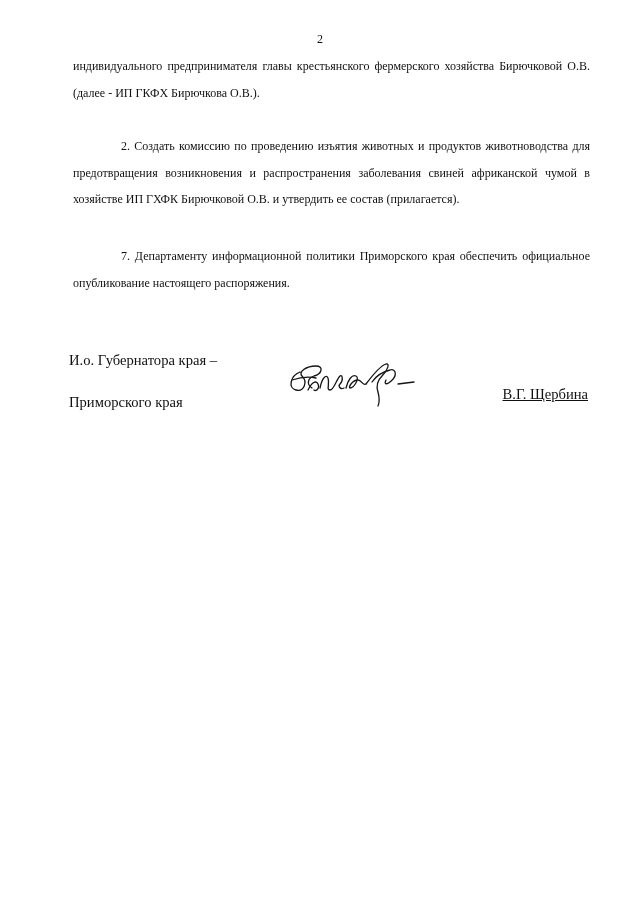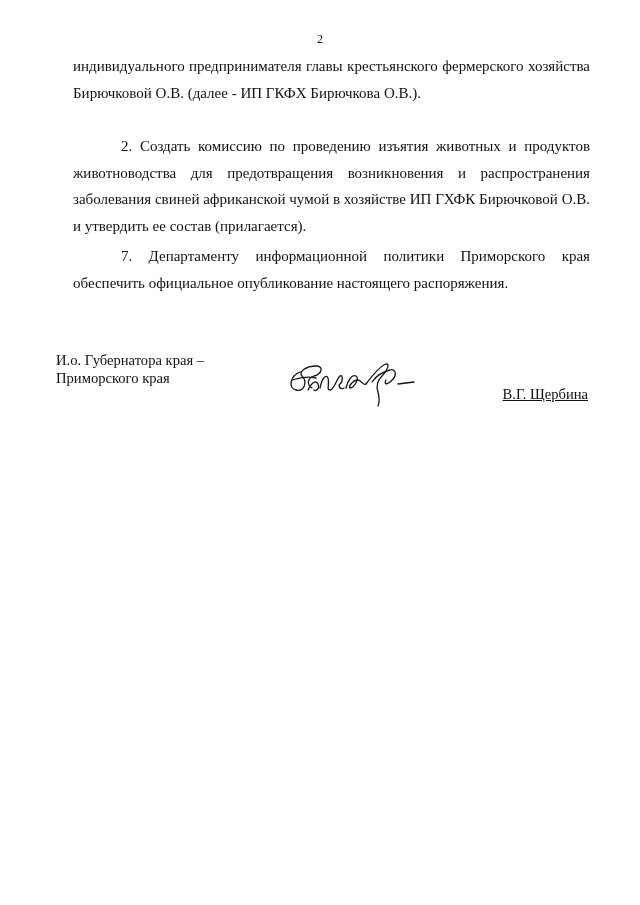--- a/index.html
+++ b/index.html
@@ -20,21 +20,21 @@
       top: 32px;
       left: 0;
       width: 100%;
       text-align: center;
       font-size: 12px;
     }
     .body-text {
       position: absolute;
       left: 73px;
       width: 517px;
-      font-size: 15px;
+      font-size: 12px;
       line-height: 26.5px;
     }
     .para {
       margin: 0;
       text-align: justify;
       text-align-last: left;
     }
     .para.indent {
       text-indent: 48px;
       margin-top: 20px;
@@ -47,26 +47,26 @@
       position: absolute;
       top: 352px;
       left: 0;
       width: 640px;
       height: 60px;
       font-size: 14.6px;
       line-height: 17.5px;
     }
     .sig-title {
       position: absolute;
-      left: 56px;
+      left: 69px;
       top: 0;
     }
     .sig-title div { white-space: nowrap; }
     .sig-title .l2 { margin-left: -5px; }
-    .sig-title .l3 { margin-left: 0px; }
+    .sig-title .l3 { margin-left: 0px; margin-top: 24px; }
     .sig-signature {
       position: absolute;
       left: 286px;
       top: 2px;
       width: 140px;
       height: 56px;
     }
     .sig-name {
       position: absolute;
       right: 52px;

